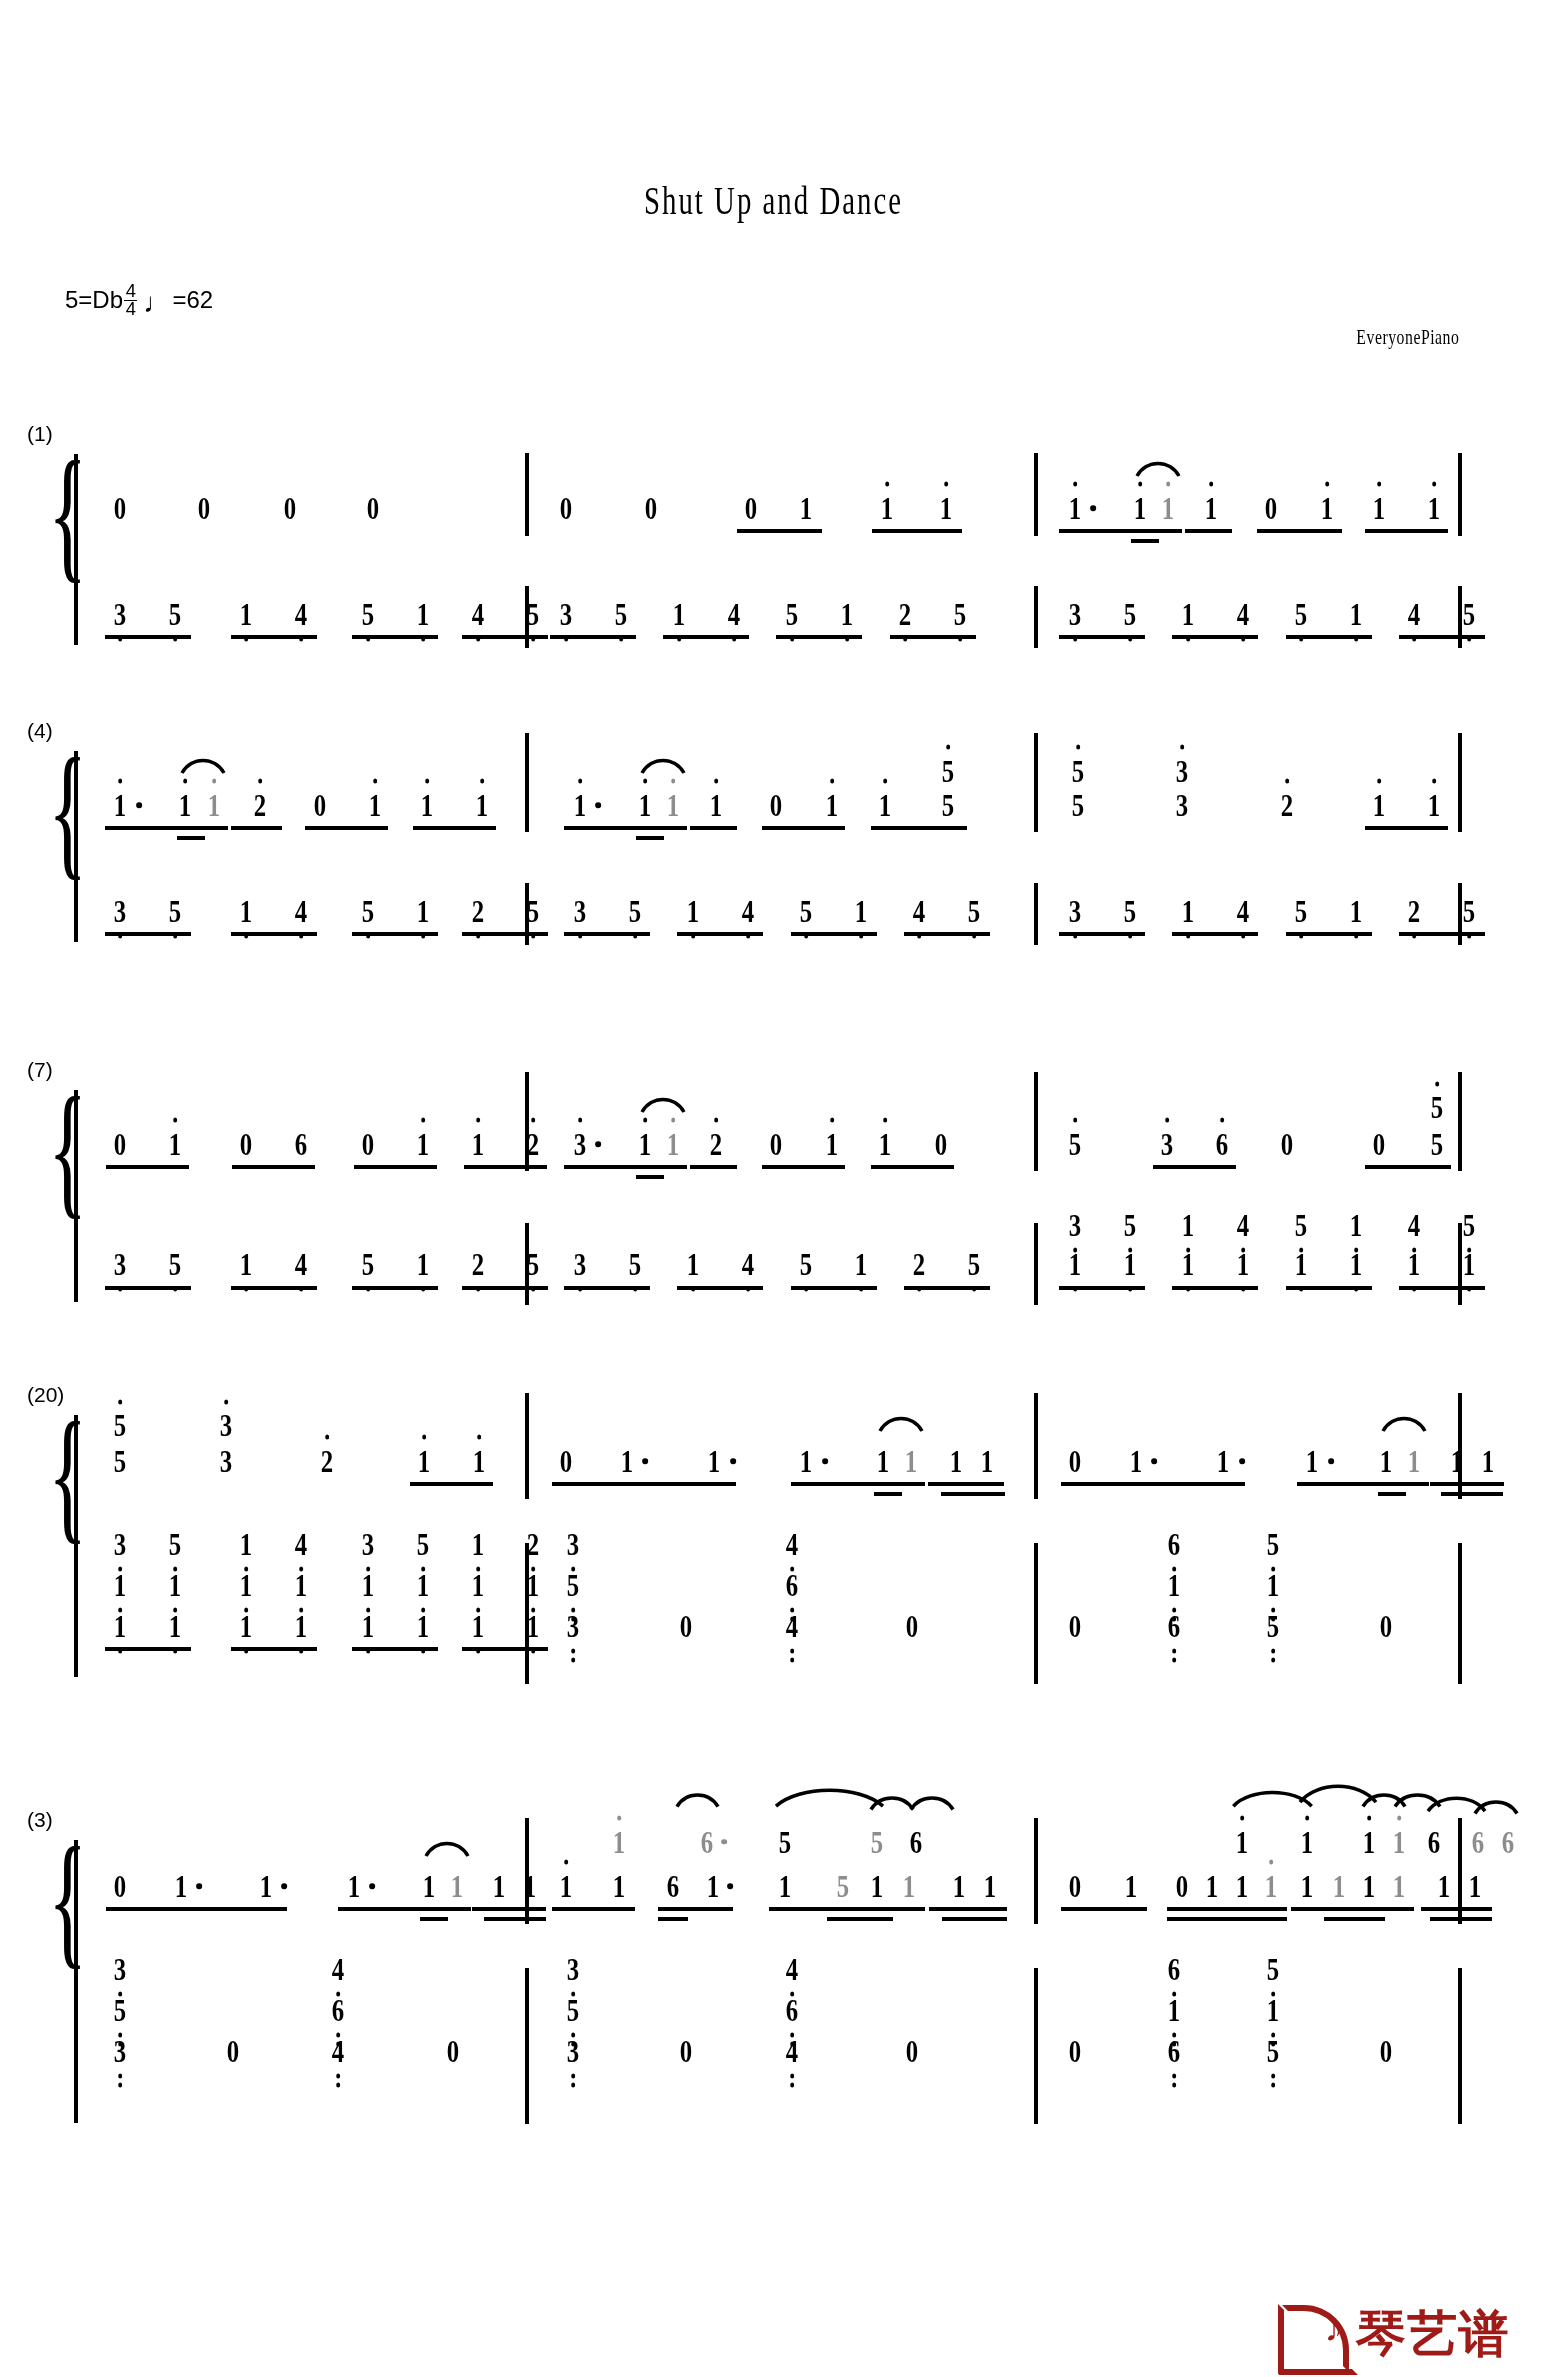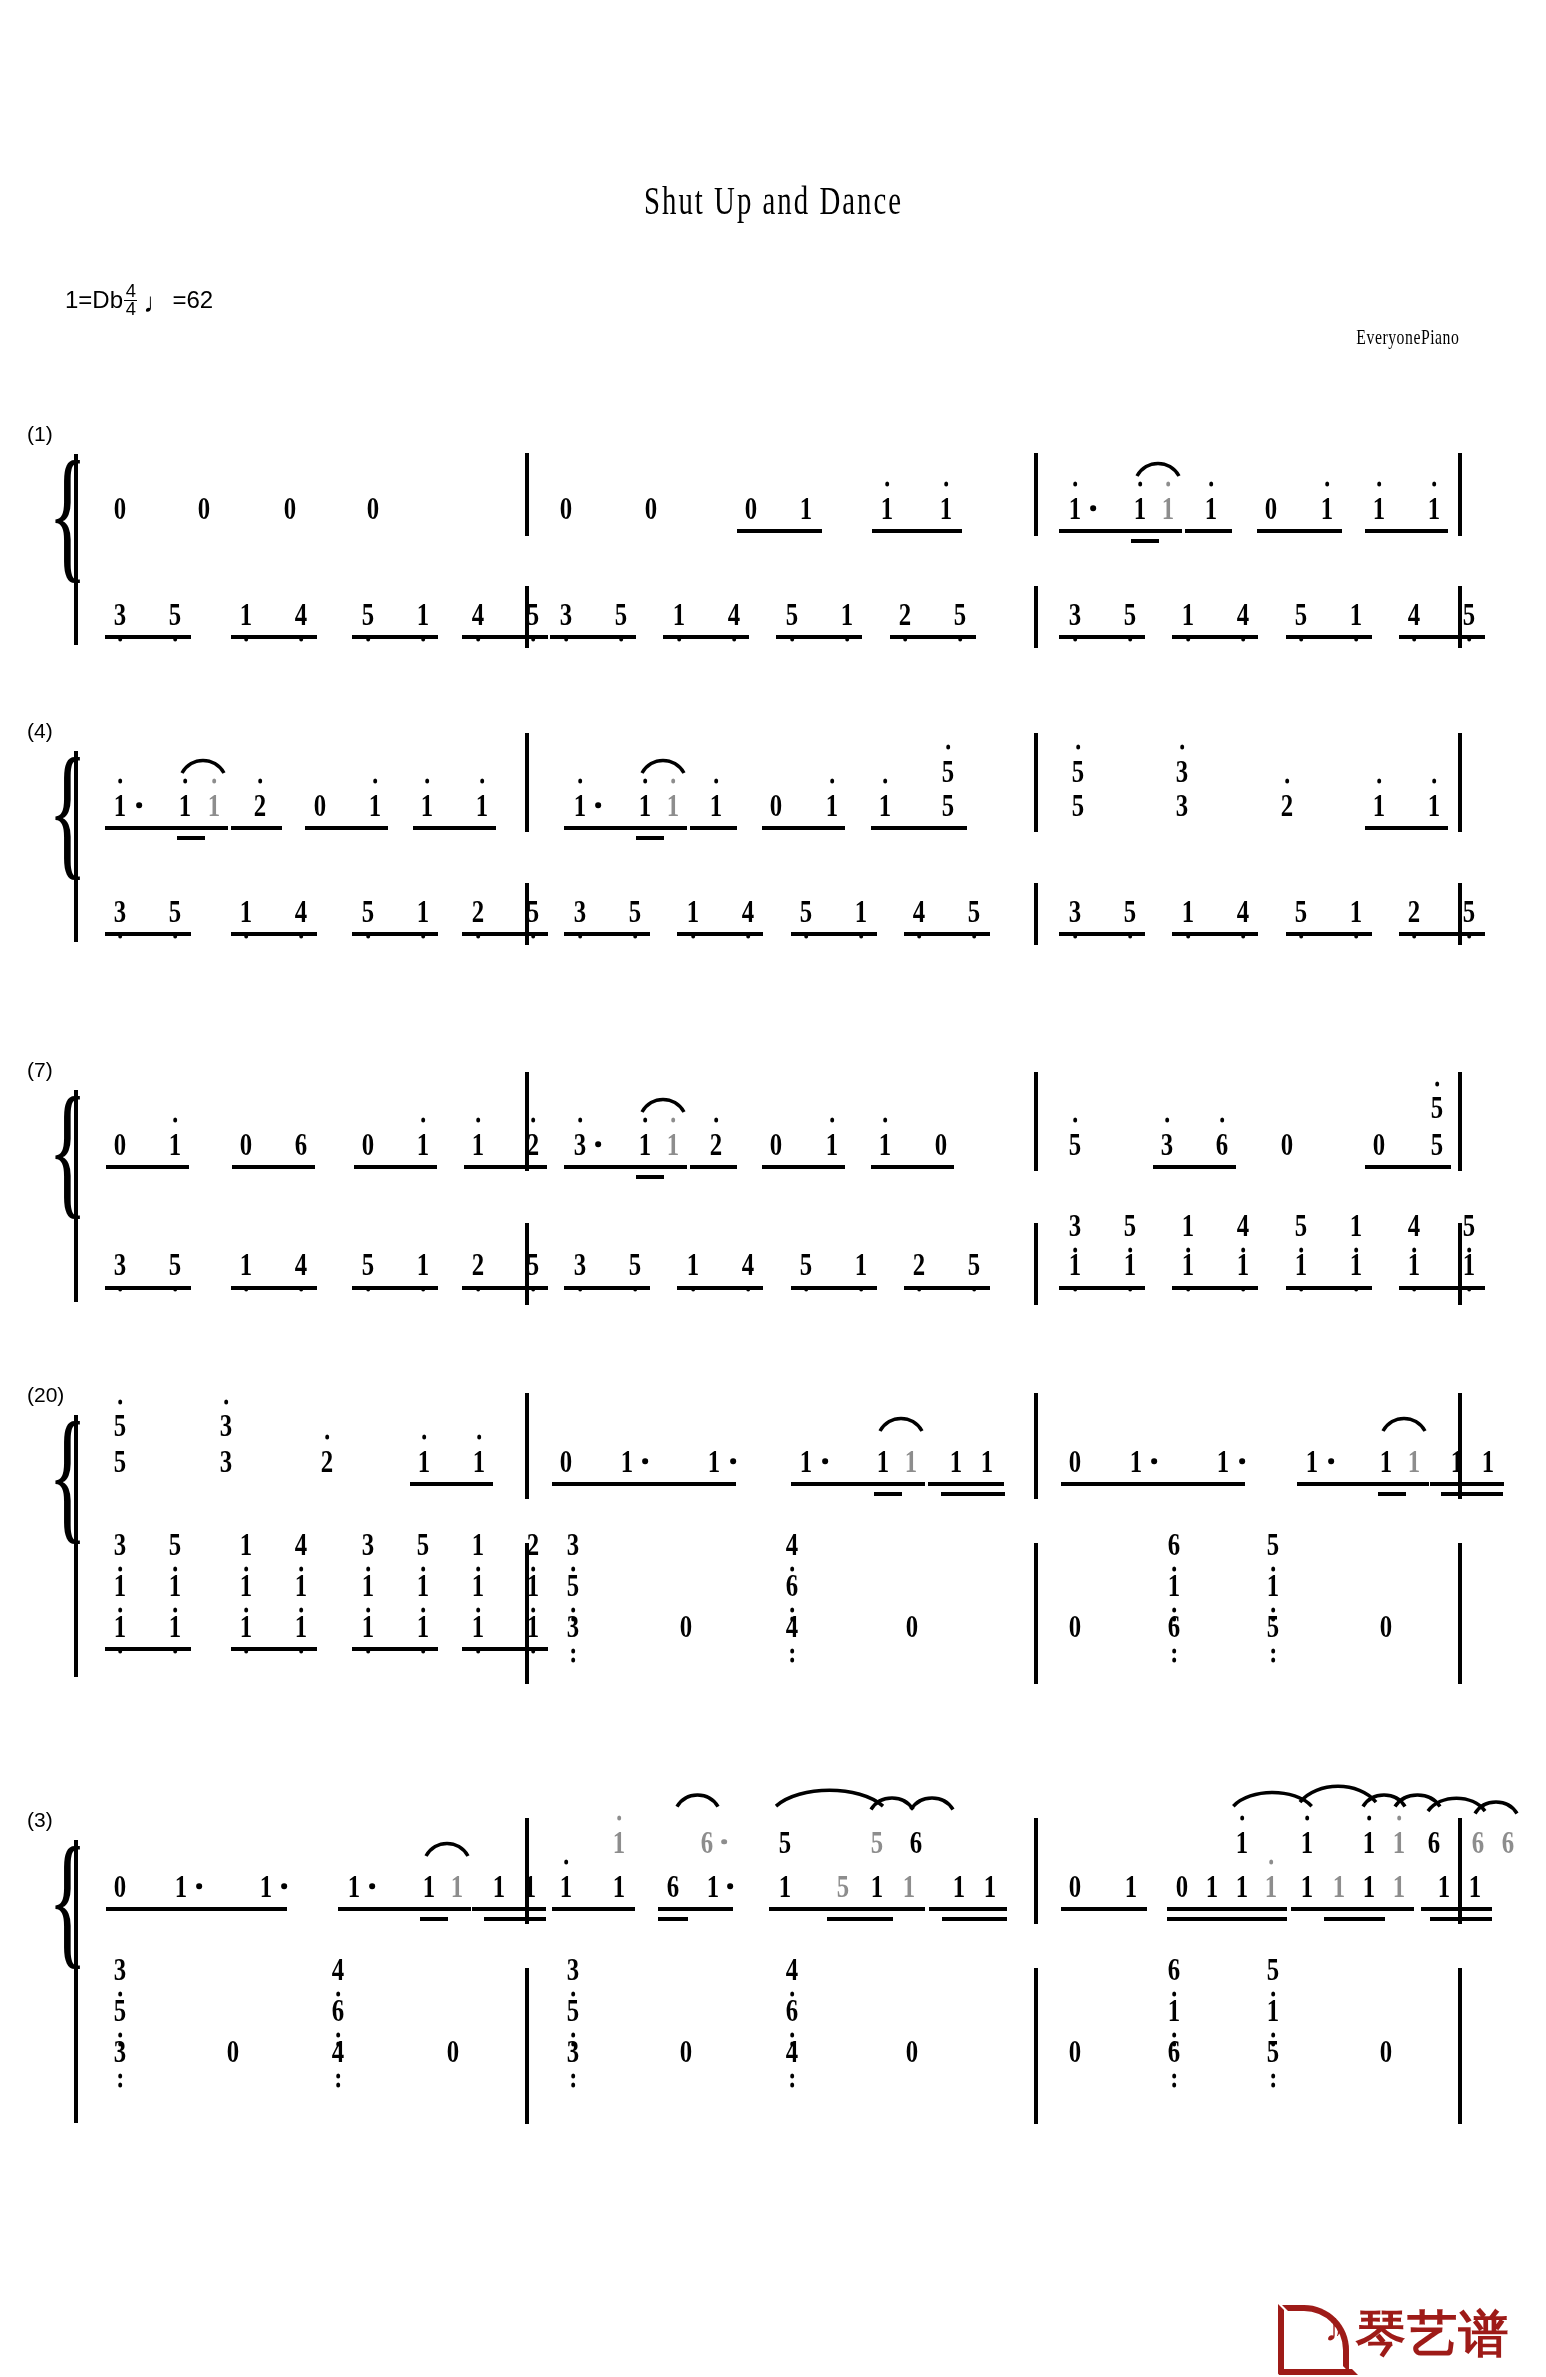--- a/index.html
+++ b/index.html
@@ -117,21 +117,21 @@
     color:#9e1b18;font-size:50px;font-weight:bold;line-height:1;
     font-family:"DejaVu Sans", sans-serif;letter-spacing:1.4px;
   }
 </style>
 </head>
 <body>
 
 <div id="title">Shut Up and Dance</div>
 
 <div id="keysig">
-  <span>1=Db</span>
+  <span>5=Db</span>
   <span class="frac">
     <span class="num">4</span>
     <span class="den">4</span>
   </span>
   <span class="notegl">♩</span>
   <span>=62</span>
 </div>
 
 <div id="credit">EveryonePiano</div>
 

